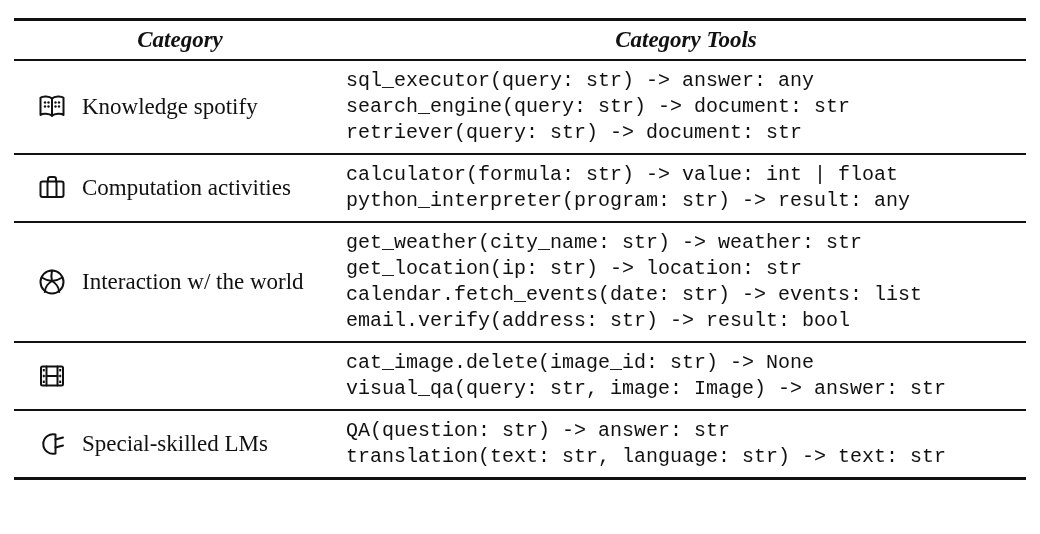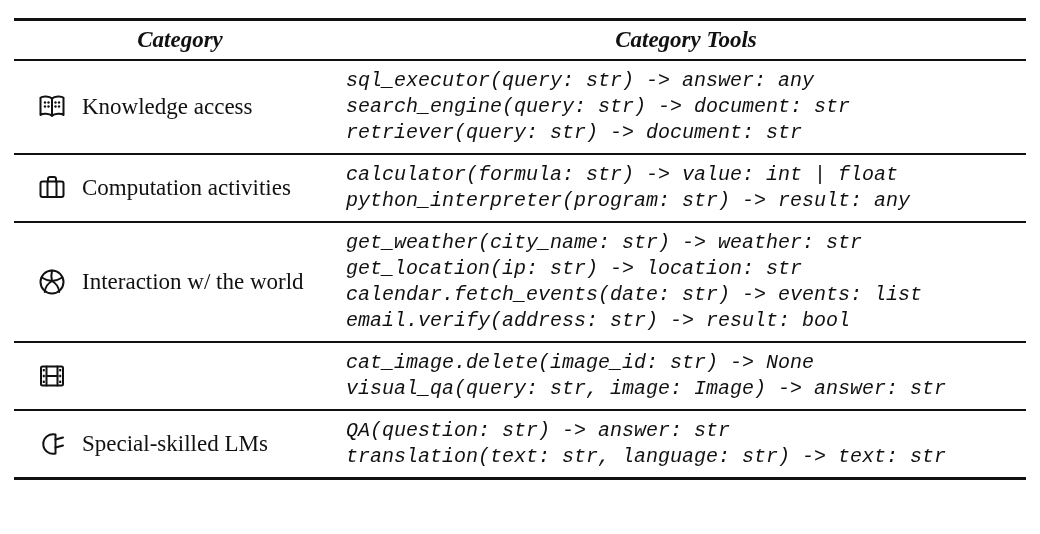--- a/index.html
+++ b/index.html
@@ -61,21 +61,21 @@
     stroke-linejoin: round;
   }
   .icon .fill { fill: #111111; stroke: none; }
   .tools {
     flex: 1;
     font-family: "Liberation Mono", "DejaVu Sans Mono", monospace;
     font-size: 20px;
     line-height: 26px;
     padding-right: 6px;
   }
-  .code-line { white-space: pre; font-style: italic; }
+  .code-line { white-space: pre; }
 </style>
 </head>
 <body>
 
 <div class="tbl">
 
   <div class="hdr">
     <div class="c1">Category</div>
     <div class="c2">Category Tools</div>
   </div>
@@ -90,21 +90,21 @@
             <circle class="fill" cx="9" cy="11.5" r="1.2"></circle>
               <circle class="fill" cx="12.5" cy="11.5" r="1.2"></circle>
             <circle class="fill" cx="9" cy="15.5" r="1.2"></circle>
               <circle class="fill" cx="12.5" cy="15.5" r="1.2"></circle>
             <circle class="fill" cx="19.5" cy="11.5" r="1.2"></circle>
               <circle class="fill" cx="23" cy="11.5" r="1.2"></circle>
             <circle class="fill" cx="19.5" cy="15.5" r="1.2"></circle>
               <circle class="fill" cx="23" cy="15.5" r="1.2"></circle>
           </svg>
         </span>
-        <span>Knowledge access</span>
+        <span>Knowledge spotify</span>
       </div>
     </div>
     <div class="tools">
       <div class="code-line">sql_executor(query: str) -&gt; answer: any</div>
       <div class="code-line">search_engine(query: str) -&gt; document: str</div>
       <div class="code-line">retriever(query: str) -&gt; document: str</div>
     </div>
   </div>
 
   <div class="row">

